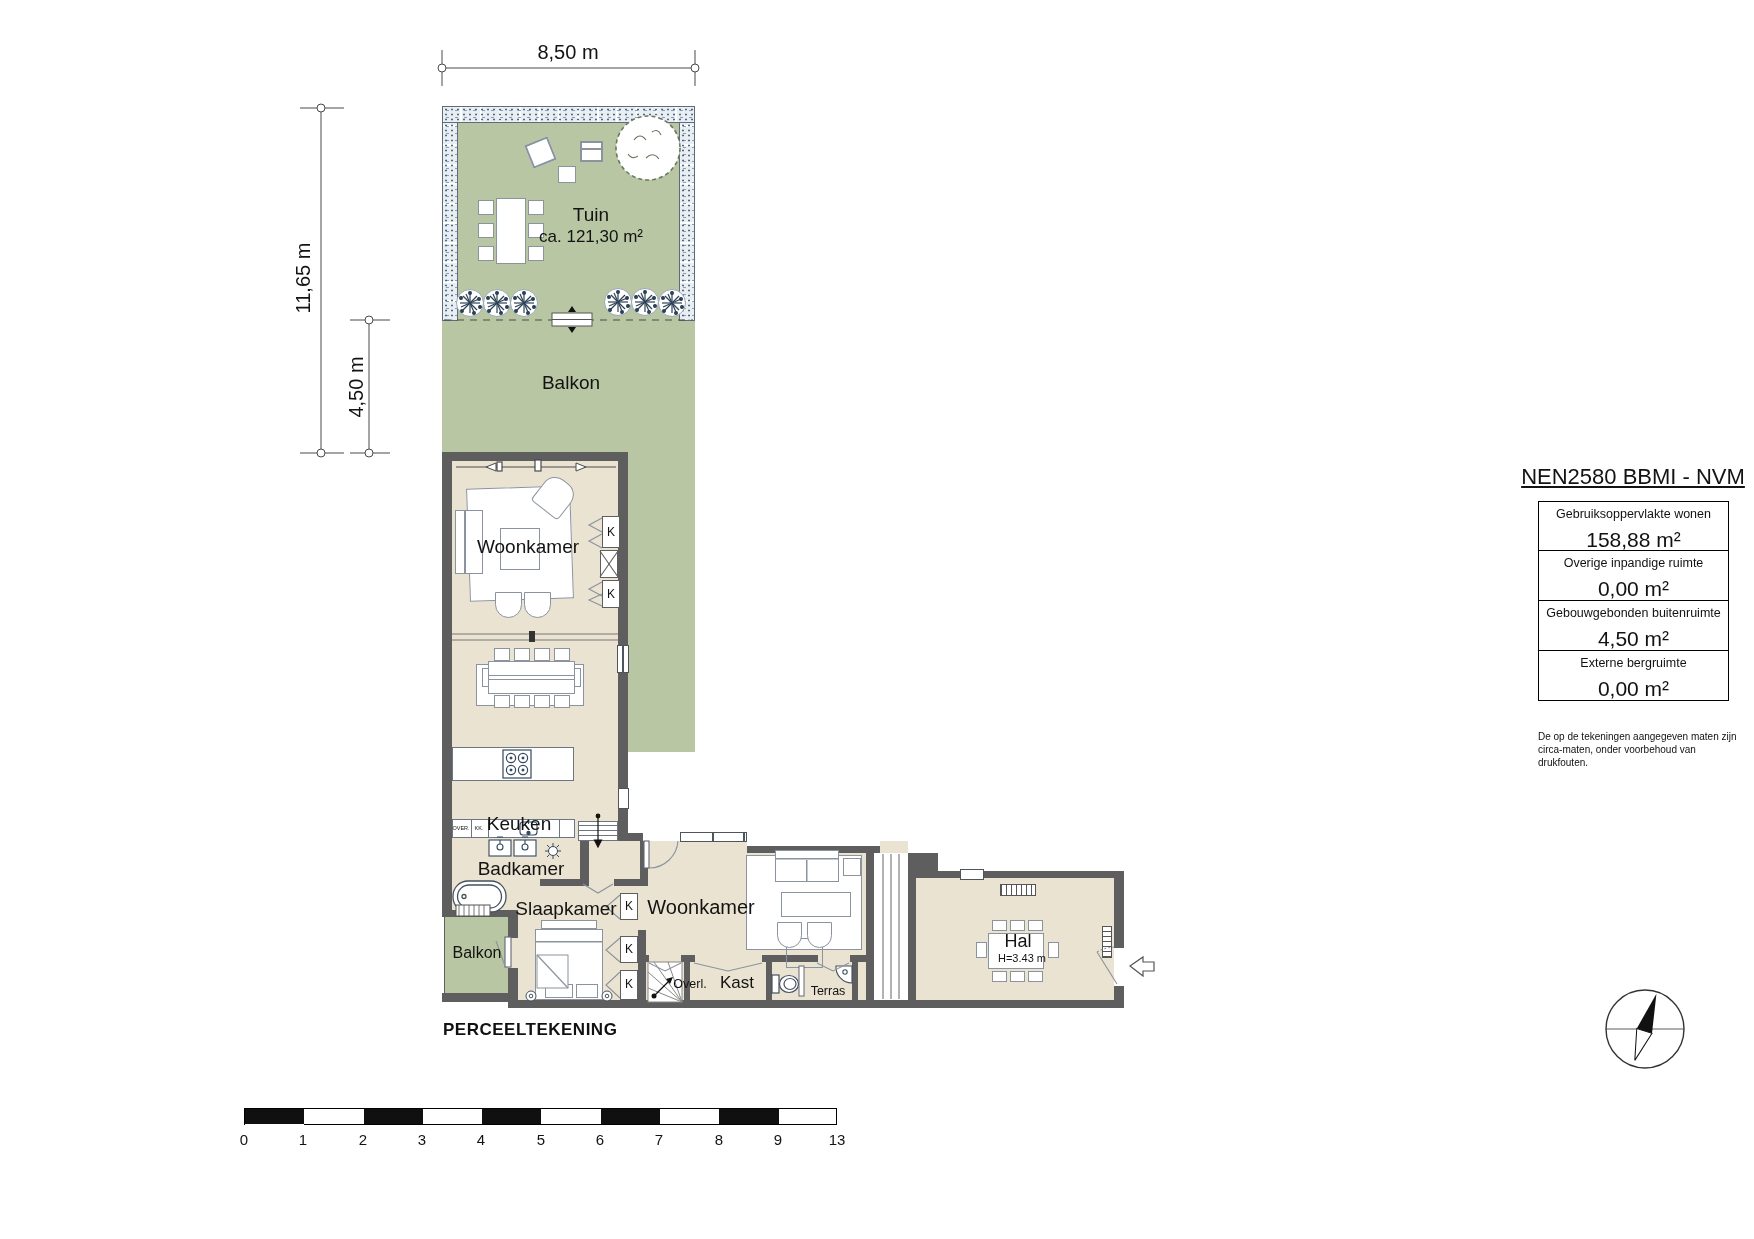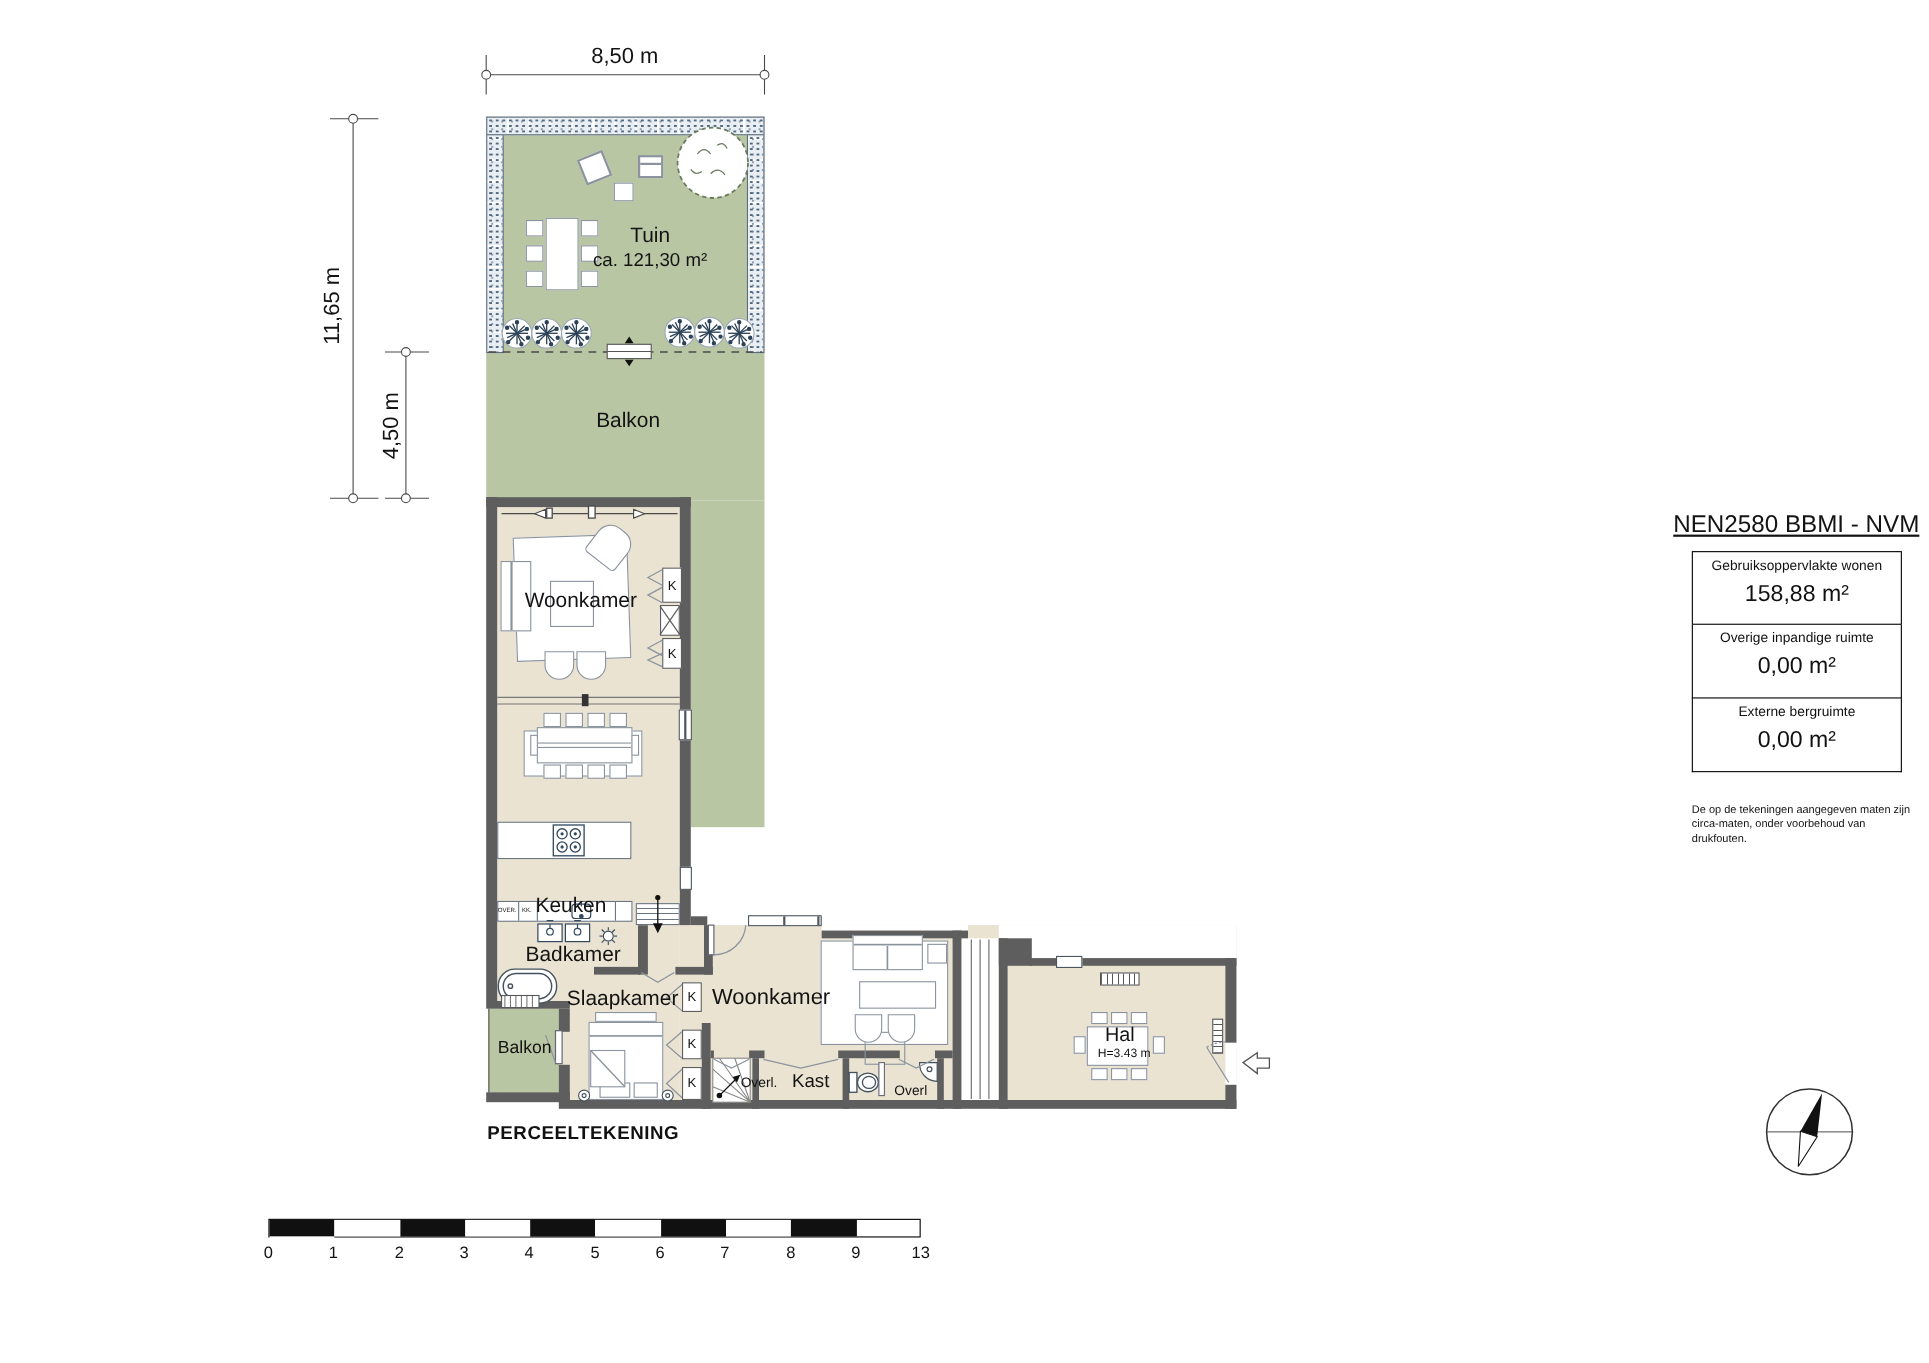--- a/index.html
+++ b/index.html
@@ -25,21 +25,21 @@
     background-size:6px 5px,9px 7px,auto;}
   .stripeh{position:absolute;box-sizing:border-box;border:1px solid #555;background:#fff;
     background-image:repeating-linear-gradient(90deg,#555 0 1px,transparent 1px 5px);}
   .stripev{position:absolute;box-sizing:border-box;border:1px solid #555;background:#fff;
     background-image:repeating-linear-gradient(0deg,#555 0 1px,transparent 1px 5px);}
   .kbox{position:absolute;background:#fff;border:1.5px solid #5e5e5e;box-sizing:border-box;}
   .seg{display:inline-block;height:100%;width:59.3px;}
   .segb{background:#101010;}
   .segw{background:#fff;}
   #legendpanel .row{box-sizing:border-box;border-left:1px solid #000;border-right:1px solid #000;border-bottom:1px solid #000;
-    text-align:center;height:67px;}
+    text-align:center;height:50px;}
   #legendpanel .row:first-child{border-top:1px solid #000;}
   #legendpanel .rh{font-size:12.5px;padding-top:5px;}
   #legendpanel .rv{font-size:21px;padding-top:7px;}
   svg{position:absolute;left:0;top:0;pointer-events:none;}
 </style>
 </head>
 <body>
 
 <div id="canvas">
 
@@ -370,39 +370,43 @@
   <div class="lbl" style="left:528px;top:547px;font-size:19px;">Woonkamer</div>
   <div class="lbl" style="left:519px;top:824px;font-size:19px;">Keuken</div>
   <div class="lbl" style="left:521px;top:869px;font-size:19px;">Badkamer</div>
   <div class="lbl" style="left:566px;top:909px;font-size:19px;">Slaapkamer</div>
   <div class="lbl" style="left:477px;top:953px;font-size:16px;">Balkon</div>
   <div class="lbl" style="left:701px;top:907px;font-size:20px;">Woonkamer</div>
   <div class="lbl" style="left:1018px;top:941px;font-size:18px;">Hal</div>
   <div class="lbl" style="left:1022px;top:958px;font-size:11px;">H=3.43 m</div>
   <div class="lbl" style="left:690px;top:984px;font-size:12.5px;">Overl.</div>
   <div class="lbl" style="left:737px;top:983px;font-size:17px;">Kast</div>
-  <div class="lbl" style="left:828px;top:991px;font-size:12.5px;">Overl</div>
+  <div class="lbl" style="left:828px;top:991px;font-size:12.5px;">Terras</div>
 
   <div class="lbl" style="left:611px;top:532px;font-size:12px;">K</div>
   <div class="lbl" style="left:611px;top:594px;font-size:12px;">K</div>
   <div class="lbl" style="left:629px;top:906px;font-size:12px;">K</div>
   <div class="lbl" style="left:629px;top:949px;font-size:12px;">K</div>
   <div class="lbl" style="left:629px;top:984px;font-size:12px;">K</div>
   <div class="lbl" style="left:461px;top:828px;font-size:5.5px;">OVER.</div>
   <div class="lbl" style="left:479px;top:828px;font-size:5.5px;">KK.</div>
 
   <div class="lbl" style="left:1633px;top:477px;font-size:22px;text-decoration:underline;">NEN2580 BBMI - NVM</div>
   <div id="legendpanel" class="abs" style="left:1538px;top:501px;width:191px;">
     <div class="row">
       <div class="rh">Gebruiksoppervlakte wonen</div>
       <div class="rv">158,88 m²</div>
     </div>
     <div class="row">
       <div class="rh">Overige inpandige ruimte</div>
       <div class="rv">0,00 m²</div>
+    </div>
+    <div class="row">
+      <div class="rh">Gebouwgebonden buitenruimte</div>
+      <div class="rv">4,50 m²</div>
     </div>
     <div class="row">
       <div class="rh">Externe bergruimte</div>
       <div class="rv">0,00 m²</div>
     </div>
   </div>
   <div class="abs" style="left:1538px;top:730px;width:210px;font-size:10px;line-height:13px;">
     <span>De op de tekeningen aangegeven maten zijn</span><br>
     <span>circa-maten, onder voorbehoud van drukfouten.</span>
   </div>

